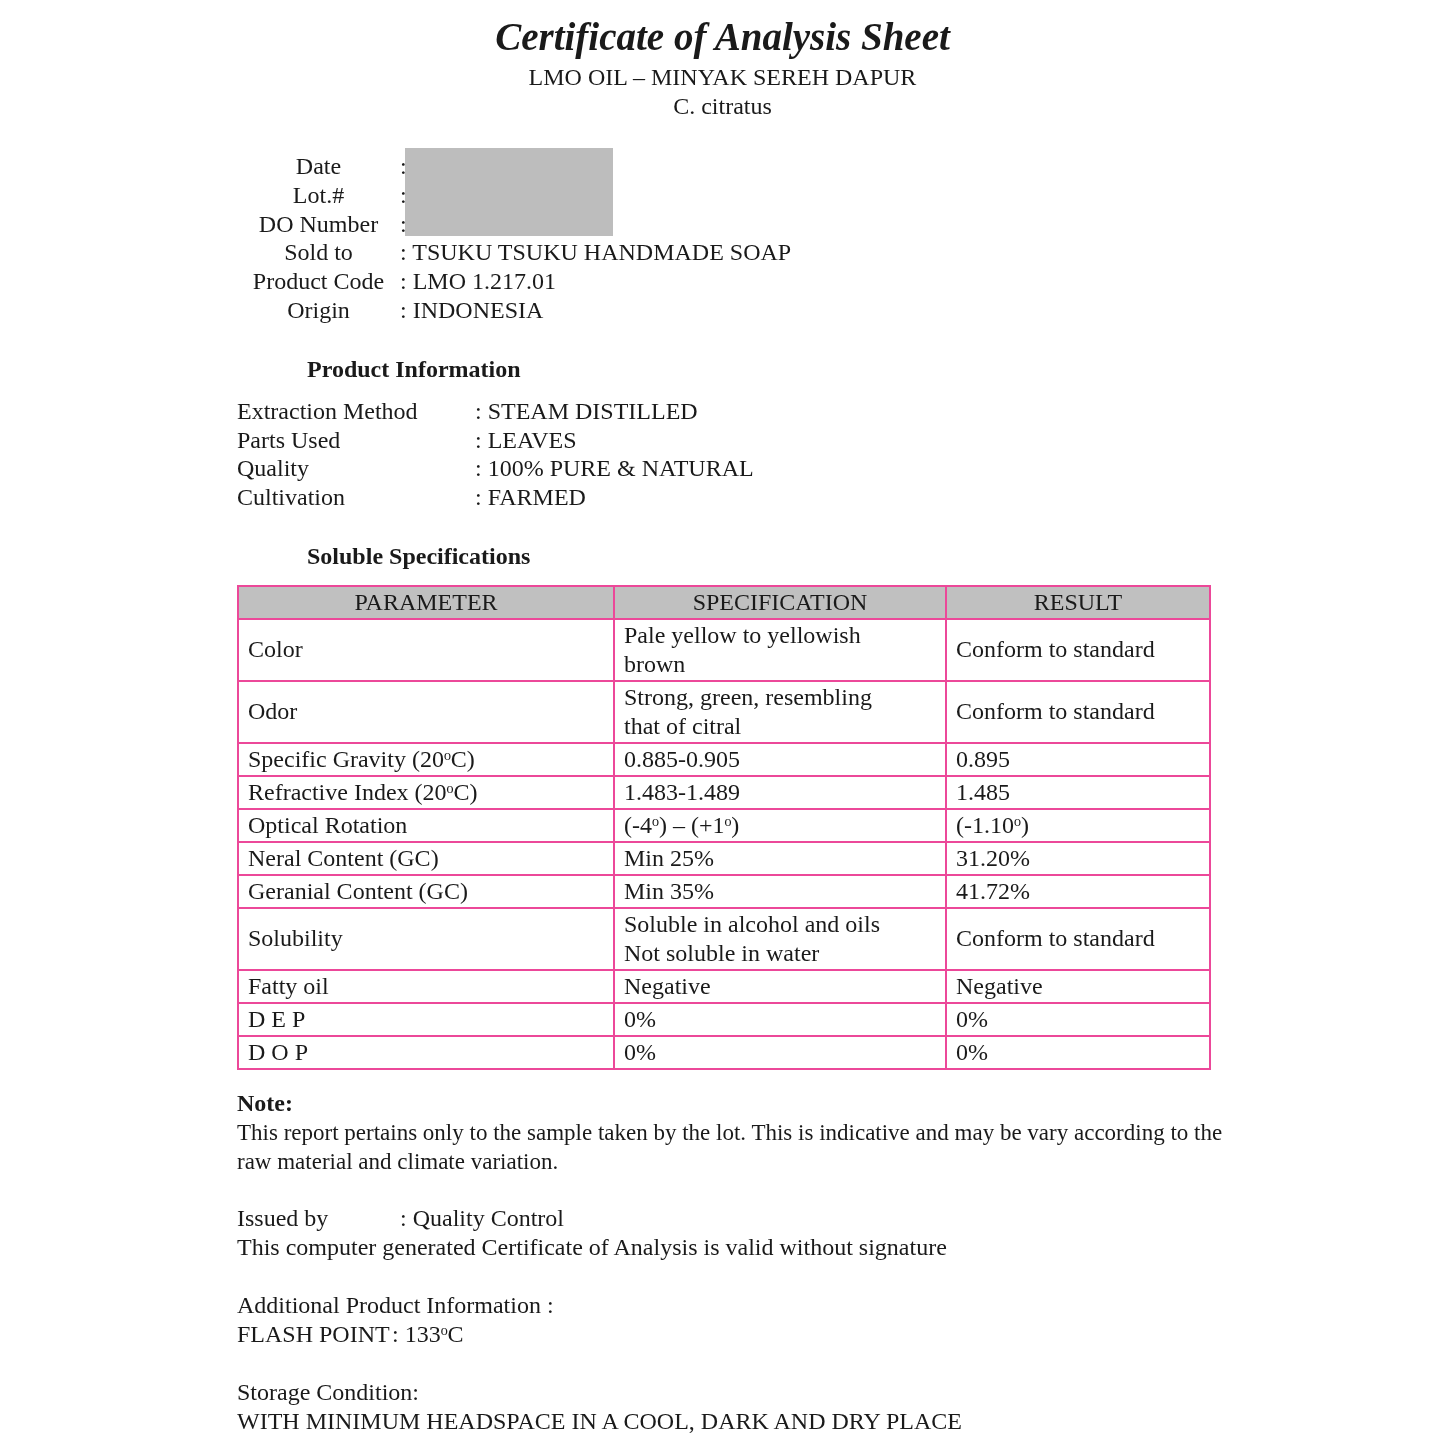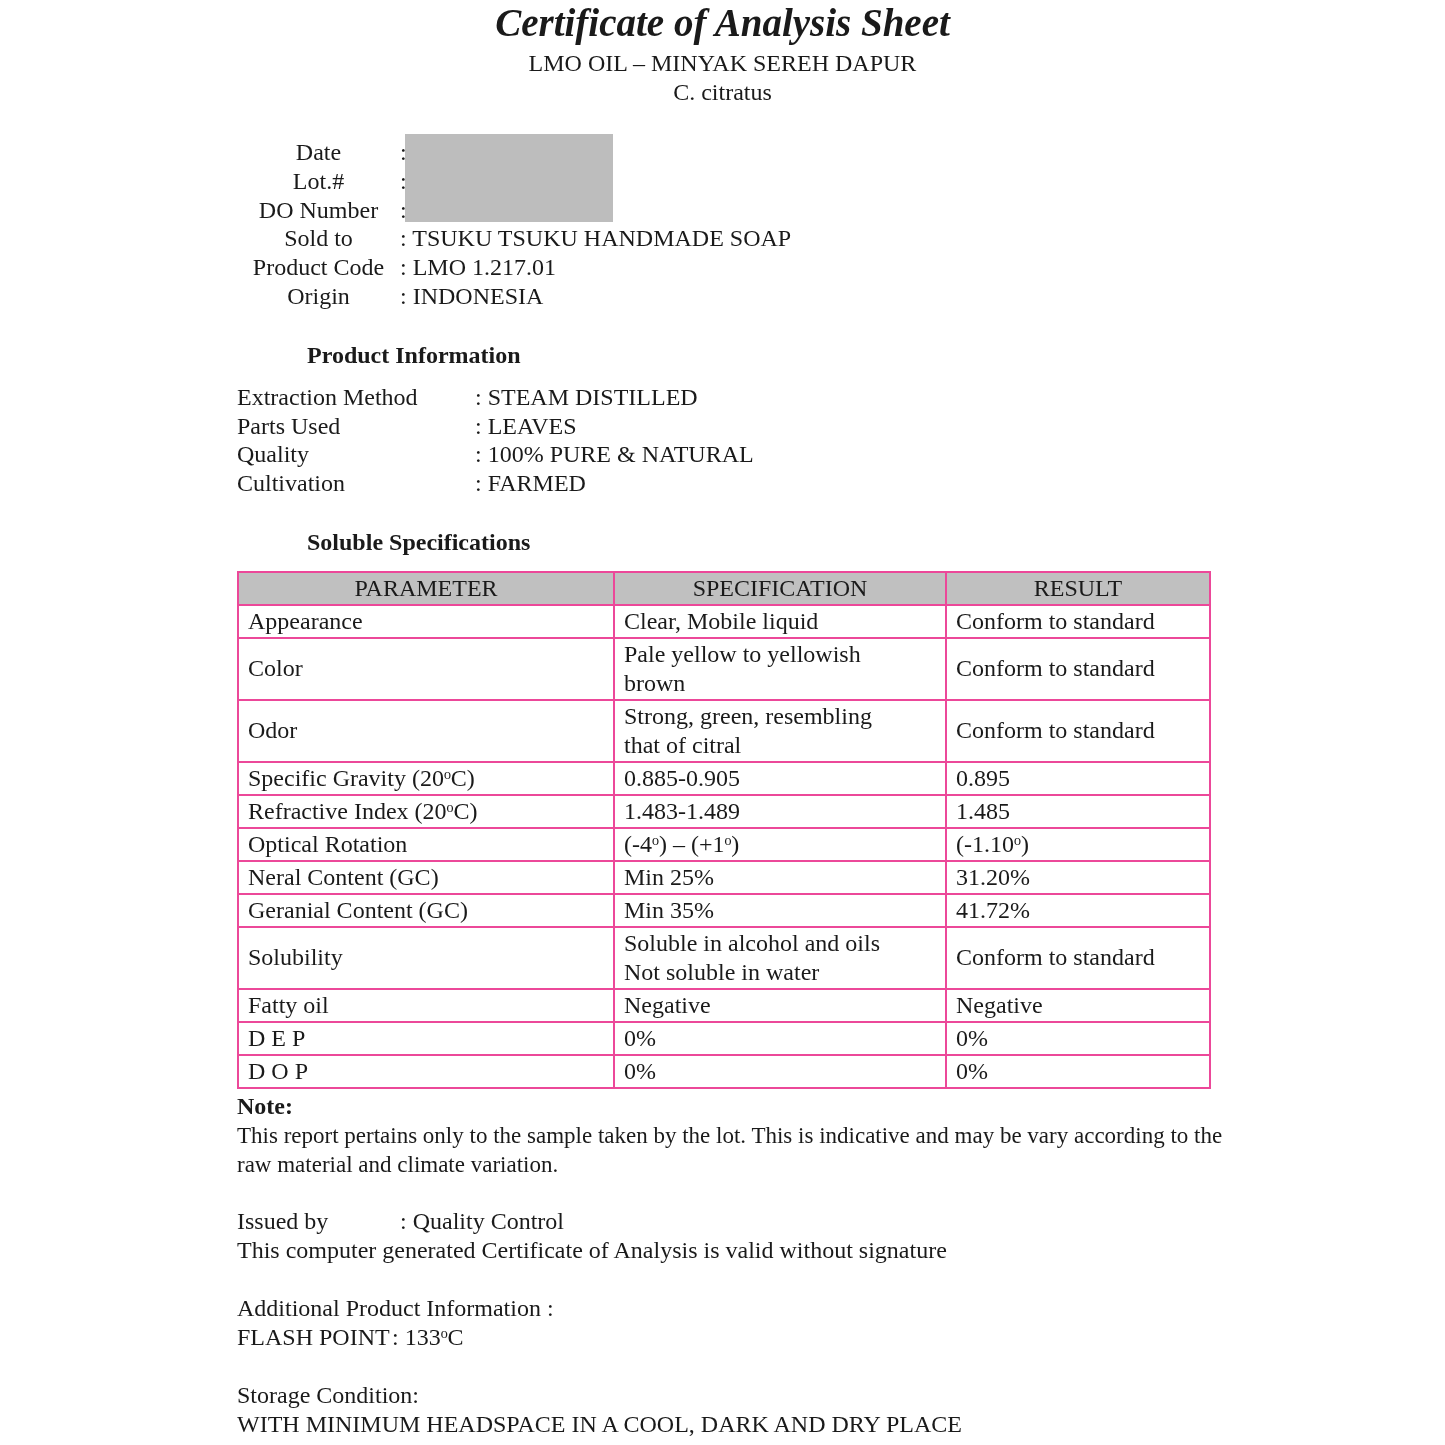--- a/index.html
+++ b/index.html
@@ -6,21 +6,21 @@
   body {
     width: 1445px; height: 1445px;
     background: #ffffff;
     color: #1a1a1a;
     font-family: "Liberation Serif", "DejaVu Serif", serif;
     overflow: hidden;
   }
   .page { position: relative; width: 1445px; height: 1445px; }
 
   
-  .title-block { text-align: center; }
+  .title-block { text-align: center; padding-top: 14px; }
   .doc-title { font-size: 39px; font-weight: bold; font-style: italic; line-height: 46px; }
   .doc-subtitle { font-size: 24px; line-height: 30px; margin-top: 2px; }
   .doc-species { font-size: 24px; line-height: 28px; }
 
   
   .field-row { display: flex; font-size: 24px; line-height: 28.8px; }
   .field-row .lbl { flex: 0 0 auto; }
   .field-row .val { flex: 0 0 auto; }
 
   
@@ -59,21 +59,21 @@
     overflow: hidden;
   }
   table.analysis th {
     background: #c0c0c0;
     font-weight: normal;
     text-align: center;
     white-space: nowrap;
   }
 
   
-  .note-block { margin: 2px 0 0 237px; width: 1200px; }
+  .note-block { margin: 18px 0 0 237px; width: 1200px; }
   .note-heading { font-size: 24px; font-weight: bold; line-height: 30px; }
   .note-text { font-size: 23px; line-height: 29px; white-space: pre-line; }
 
   
   .footer-block { margin-left: 237px; font-size: 24px; line-height: 29px; }
   .issued-block { margin-top: 28px; }
   .issued-block .lbl { width: 163px; }
   .additional-block { margin-top: 29px; }
   .additional-block .lbl { width: 155px; }
   .storage-block { margin-top: 29px; }
@@ -148,25 +148,20 @@
       </colgroup>
     <thead>
       <tr>
         <th>PARAMETER</th>
         <th>SPECIFICATION</th>
         <th>RESULT</th>
       </tr>
     </thead>
     <tbody>
       <tr>
-        <td>Appearance</td>
-        <td>Clear, Mobile liquid</td>
-        <td>Conform to standard</td>
-      </tr>
-      <tr>
         <td>Color</td>
         <td>Pale yellow to yellowish
 brown</td>
         <td>Conform to standard</td>
       </tr>
       <tr>
         <td>Odor</td>
         <td>Strong, green, resembling
 that of citral</td>
         <td>Conform to standard</td>

